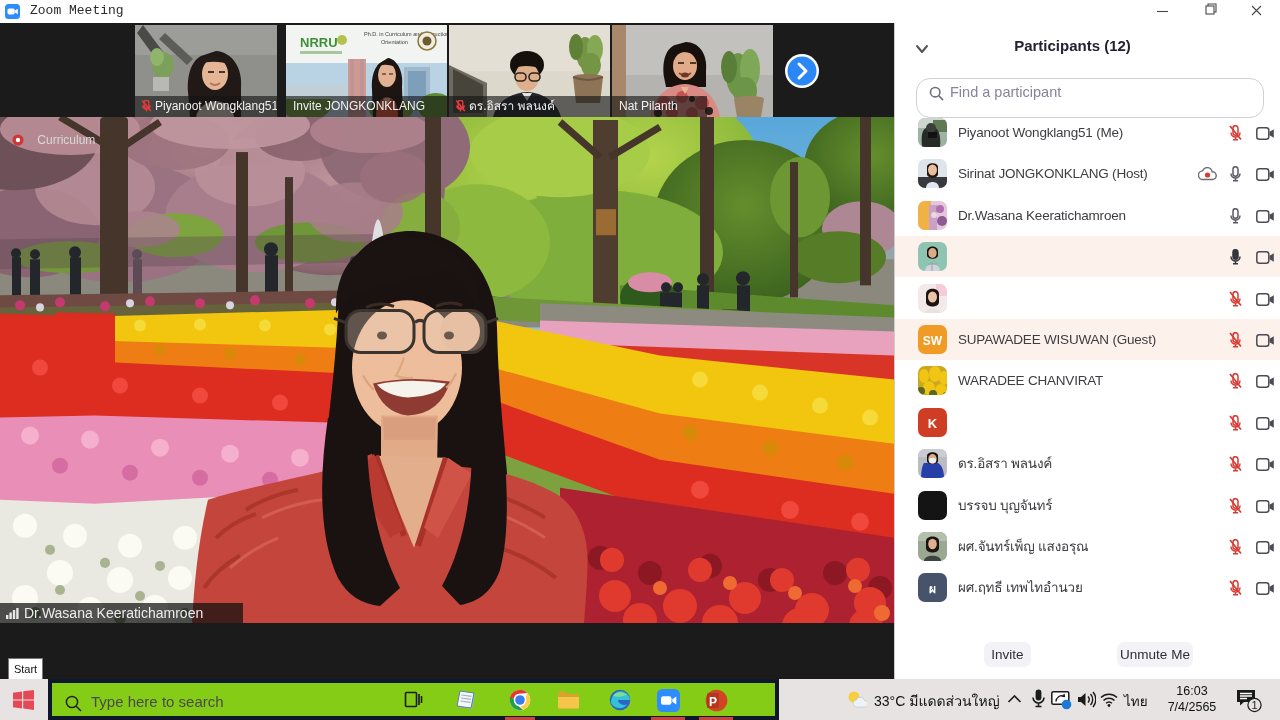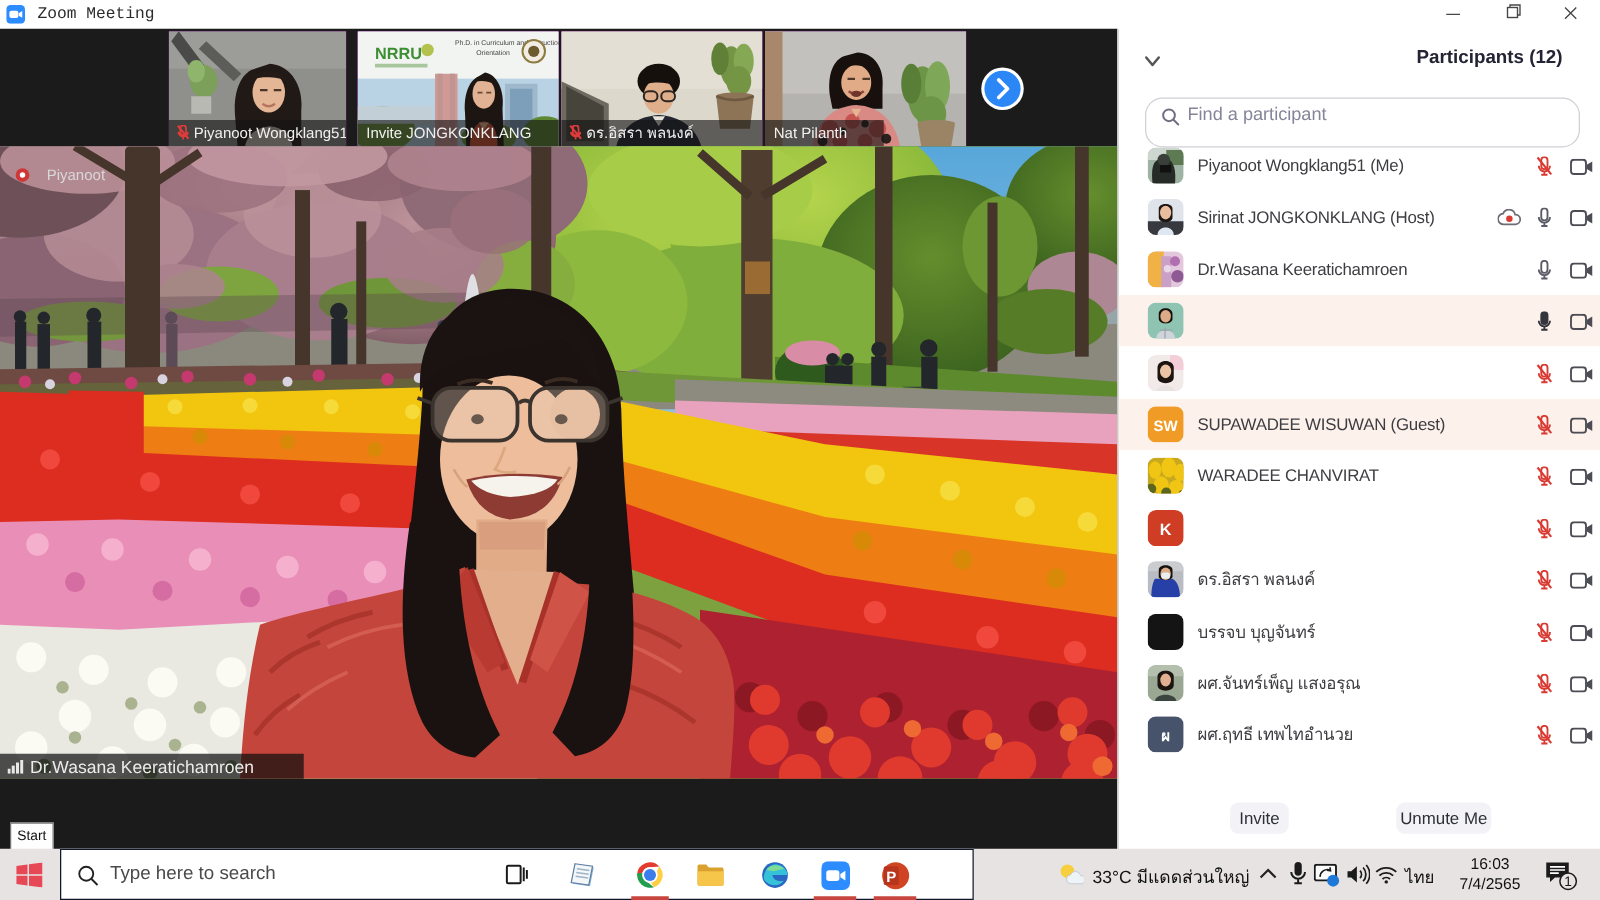--- a/index.html
+++ b/index.html
@@ -20,21 +20,21 @@
   #namelabel{left:0;top:580px;width:243px;height:20px;background:rgba(15,15,15,0.72);
     color:#ececec;font-size:14px;line-height:20px;}
   
   #panel{left:894px;top:23px;width:386px;height:657px;background:#fff;border-left:1px solid #ccc;}
   .prow{position:absolute;left:0;width:386px;height:41px;}
   .prow .av{position:absolute;left:23px;top:6px;width:29px;height:29px;border-radius:7px;overflow:hidden;}
   .prow .nm{position:absolute;left:63px;top:0;height:41px;line-height:41px;font-size:13.5px;letter-spacing:-0.2px;color:#3d3d42;white-space:nowrap;}
   .hl{background:#fdf1ec;}
   
   #taskbar{left:0;top:679px;width:1280px;height:41px;background:#e6e3e2;}
-  #searchbox{left:48px;top:0px;width:731px;height:41px;background:#ffffff;border:1px solid #0f172a;box-sizing:border-box;}
+  #searchbox{left:48px;top:0px;width:731px;height:41px;background:#84cc16;border:4px solid #0f172a;box-sizing:border-box;}
   #tooltip{left:8px;top:658px;width:33px;height:21px;background:#fefefe;border:1px solid #777;
     font-size:11px;color:#111;text-align:center;line-height:20px;}
   .tray{color:#111;}
 </style></head>
 <body>
 <div id="stage">
 
   <div class="abs" id="titlebar">
     <svg class="abs" style="left:5px;top:4px" width="15" height="15" viewBox="0 0 15 15">
       <rect x="0" y="0" width="15" height="15" rx="3.5" fill="#2d8cff"></rect>
@@ -495,38 +495,38 @@
   <path d="M328 300 C 319 360 319 420 338 460 C 348 478 362 486 380 488 L 400 470 C 379 430 369 380 367 328 Z" fill="#191210"></path>
   <path d="M500 290 C 507 350 511 412 500 452 C 492 474 478 484 460 487 L 442 468 C 463 430 472 380 472 328 Z" fill="#191210"></path>
   </g>
 </svg>
     </div>
     <div class="abs" id="recbar">
       <svg width="12" height="12" viewBox="0 0 12 12" style="vertical-align:-2px">
           <circle cx="6" cy="6" r="5.5" fill="#d22d2d" opacity="0.9"></circle>
           <circle cx="6" cy="6" r="2.2" fill="#fff"></circle>
         </svg>
-      <span style="margin-left:10px">Piyanoot</span>
+      <span style="margin-left:10px">Curriculum</span>
     </div>
     <div class="abs" id="namelabel">
       <svg width="13" height="11" viewBox="0 0 13 11" style="margin:0 5px 0 6px;vertical-align:-1px">
         <g fill="#e8e8e8">
             <rect x="0" y="7" width="2.4" height="4"></rect>
             <rect x="3.4" y="4.5" width="2.4" height="6.5"></rect>
             <rect x="6.8" y="2" width="2.4" height="9"></rect>
             <rect x="10.2" y="0" width="2.4" height="11"></rect>
           </g>
       </svg>Dr.Wasana Keeratichamroen</div>
   </div>
 
   <div class="abs" id="panel">
     <svg class="abs" style="left:20px;top:20px" width="14" height="12" viewBox="0 0 14 12">
         <path d="M2 3 L7 9 L12 3" stroke="#555" stroke-width="2" fill="none" stroke-linecap="round" stroke-linejoin="round"></path>
       </svg>
-    <div class="abs" style="left:0;top:14px;width:355px;text-align:right;font-size:15px;font-weight:bold;color:#232333">Participants (12)</div>
+    <div class="abs" style="left:0;top:14px;width:355px;text-align:center;font-size:15px;font-weight:bold;color:#232333">Participants (12)</div>
     <div class="abs" style="left:21px;top:55px;width:348px;height:40px;border:1px solid #d0d0d6;border-radius:14px;box-sizing:border-box;">
       <svg class="abs" style="left:12px;top:7px" width="15" height="15" viewBox="0 0 15 15">
           <circle cx="6.2" cy="6.2" r="4.7" stroke="#6e6e80" stroke-width="1.6" fill="none"></circle>
           <path d="M9.8 9.8 L13.6 13.6" stroke="#6e6e80" stroke-width="1.6" stroke-linecap="round"></path>
         </svg>
       <div class="abs" style="left:33px;top:5px;font-size:14.5px;color:#85859a">Find a participant</div>
     </div>
     <div id="rows">
     <div class="prow" style="top:89px">
           <div class="av"><svg width="29" height="29">

